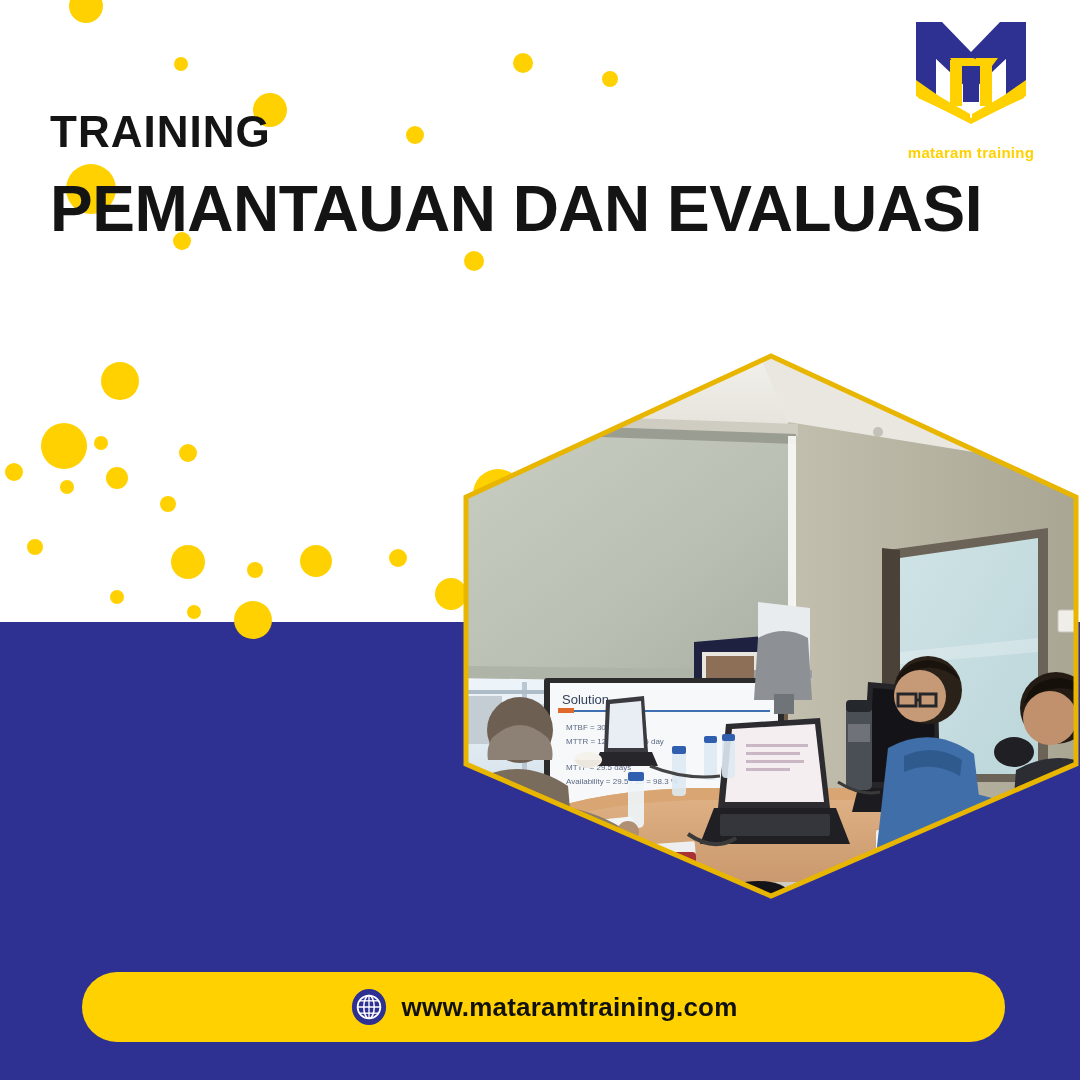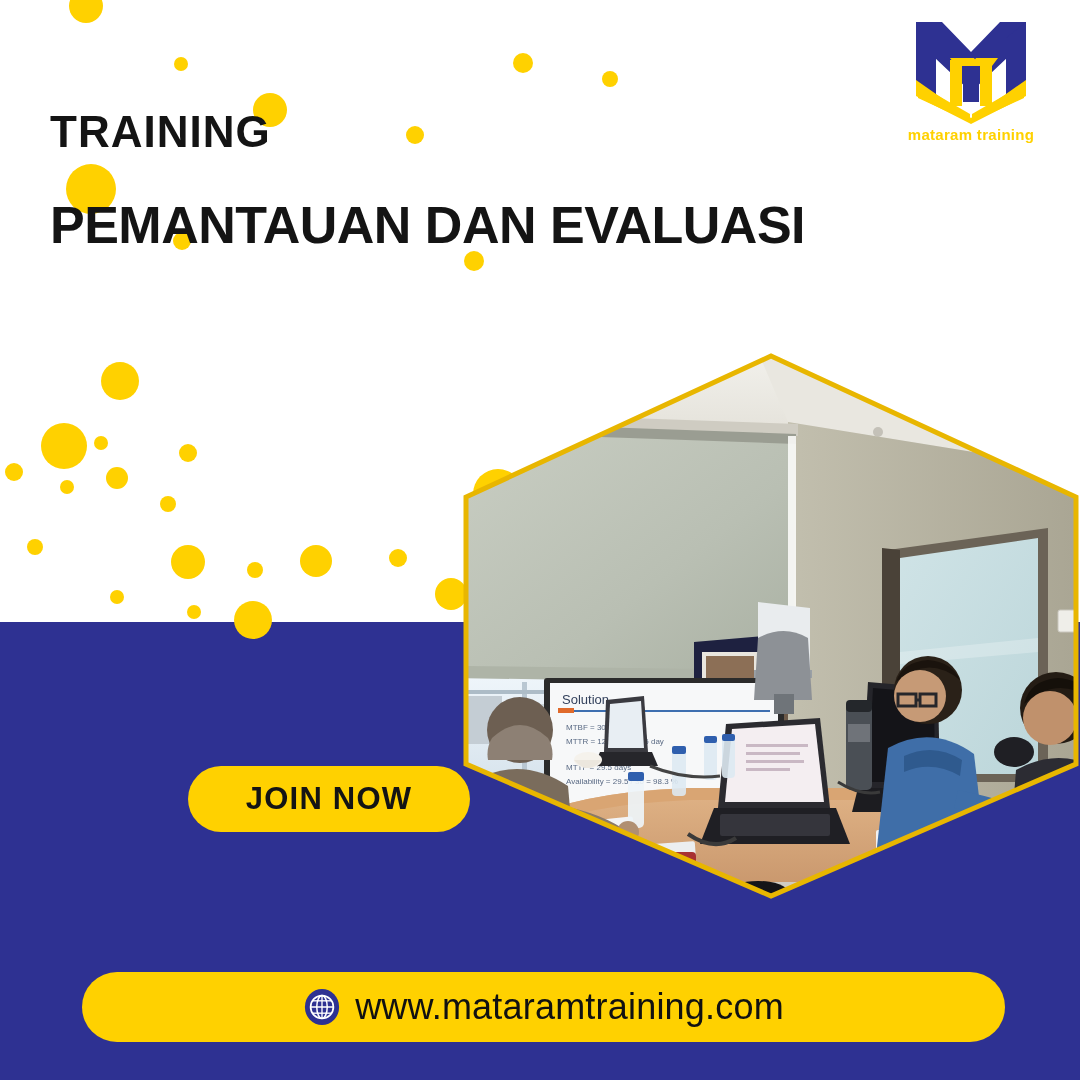--- a/index.html
+++ b/index.html
@@ -49,40 +49,40 @@
   }
   .title-main {
     font-size:44px;
     font-weight:bold;
     letter-spacing:1px;
     color:#141414;
     line-height:1.0;
     white-space:nowrap;
   }
   .title-sub {
-    margin-top:44px;
-    font-size:52px;
+    margin-top:22px;
+    font-size:64px;
     font-weight:bold;
     color:#141414;
     line-height:1.06;
     letter-spacing:-0.5px;
   }
   .title-sub .line { display:block; white-space:nowrap; }
 
   
   .logo-wrap {
     position:absolute;
     right:34px; top:14px;
     width:150px;
     z-index:7;
     text-align:center;
   }
   .logo-mark { width:130px; height:110px; margin:0 auto; display:block; }
   .logo-text {
-    margin-top:2px;
+    margin-top:20px;
     font-size:15px;
     font-weight:bold;
     color:#FFD100;
     letter-spacing:0.3px;
   }
 
   
   .hex-wrap {
     position:absolute;
     left:458px; top:352px;
@@ -117,22 +117,22 @@
     border-radius:35px;
     z-index:6;
     display:flex;
     align-items:center;
     justify-content:center;
     gap:14px;
     cursor:pointer;
   }
   .globe-icon { width:38px; height:38px; display:block; flex:none; }
   .url-text {
-    font-size:36px;
-    font-weight:normal;
+    font-size:26px;
+    font-weight:bold;
     color:#111111;
     letter-spacing:0.2px;
     white-space:nowrap;
   }
 </style>
 </head>
 <body>
 
 <div id="poster">
 
@@ -386,21 +386,20 @@
         <ellipse cx="300" cy="540" rx="30" ry="11" fill="#141418"></ellipse>
         <ellipse cx="372" cy="534" rx="26" ry="12" fill="#141418"></ellipse>
 
         <polygon points="313,4 618,145 618,412 313,544 8,412 8,145" fill="none"></polygon>
       </g>
 
       <polygon points="313,4 618,145 618,412 313,544 8,412 8,145" fill="none" stroke="#E8B600" stroke-width="5"></polygon>
     </svg>
   </div>
 
-  <button class="join-btn">JOIN NOW</button>
 
   <div class="url-bar">
     <svg class="globe-icon" viewBox="0 0 40 40">
       <ellipse cx="20" cy="20" rx="18" ry="19" fill="#2E3192"></ellipse>
       <circle cx="20" cy="20" r="12" fill="none" stroke="#ffffff" stroke-width="1.8"></circle>
       <ellipse cx="20" cy="20" rx="5.5" ry="12" fill="none" stroke="#ffffff" stroke-width="1.6"></ellipse>
       <line x1="8" y1="20" x2="32" y2="20" stroke="#ffffff" stroke-width="1.6"></line>
       <line x1="10.5" y1="13.5" x2="29.5" y2="13.5" stroke="#ffffff" stroke-width="1.4"></line>
       <line x1="10.5" y1="26.5" x2="29.5" y2="26.5" stroke="#ffffff" stroke-width="1.4"></line>
       <line x1="20" y1="8" x2="20" y2="32" stroke="#ffffff" stroke-width="1.4"></line>

